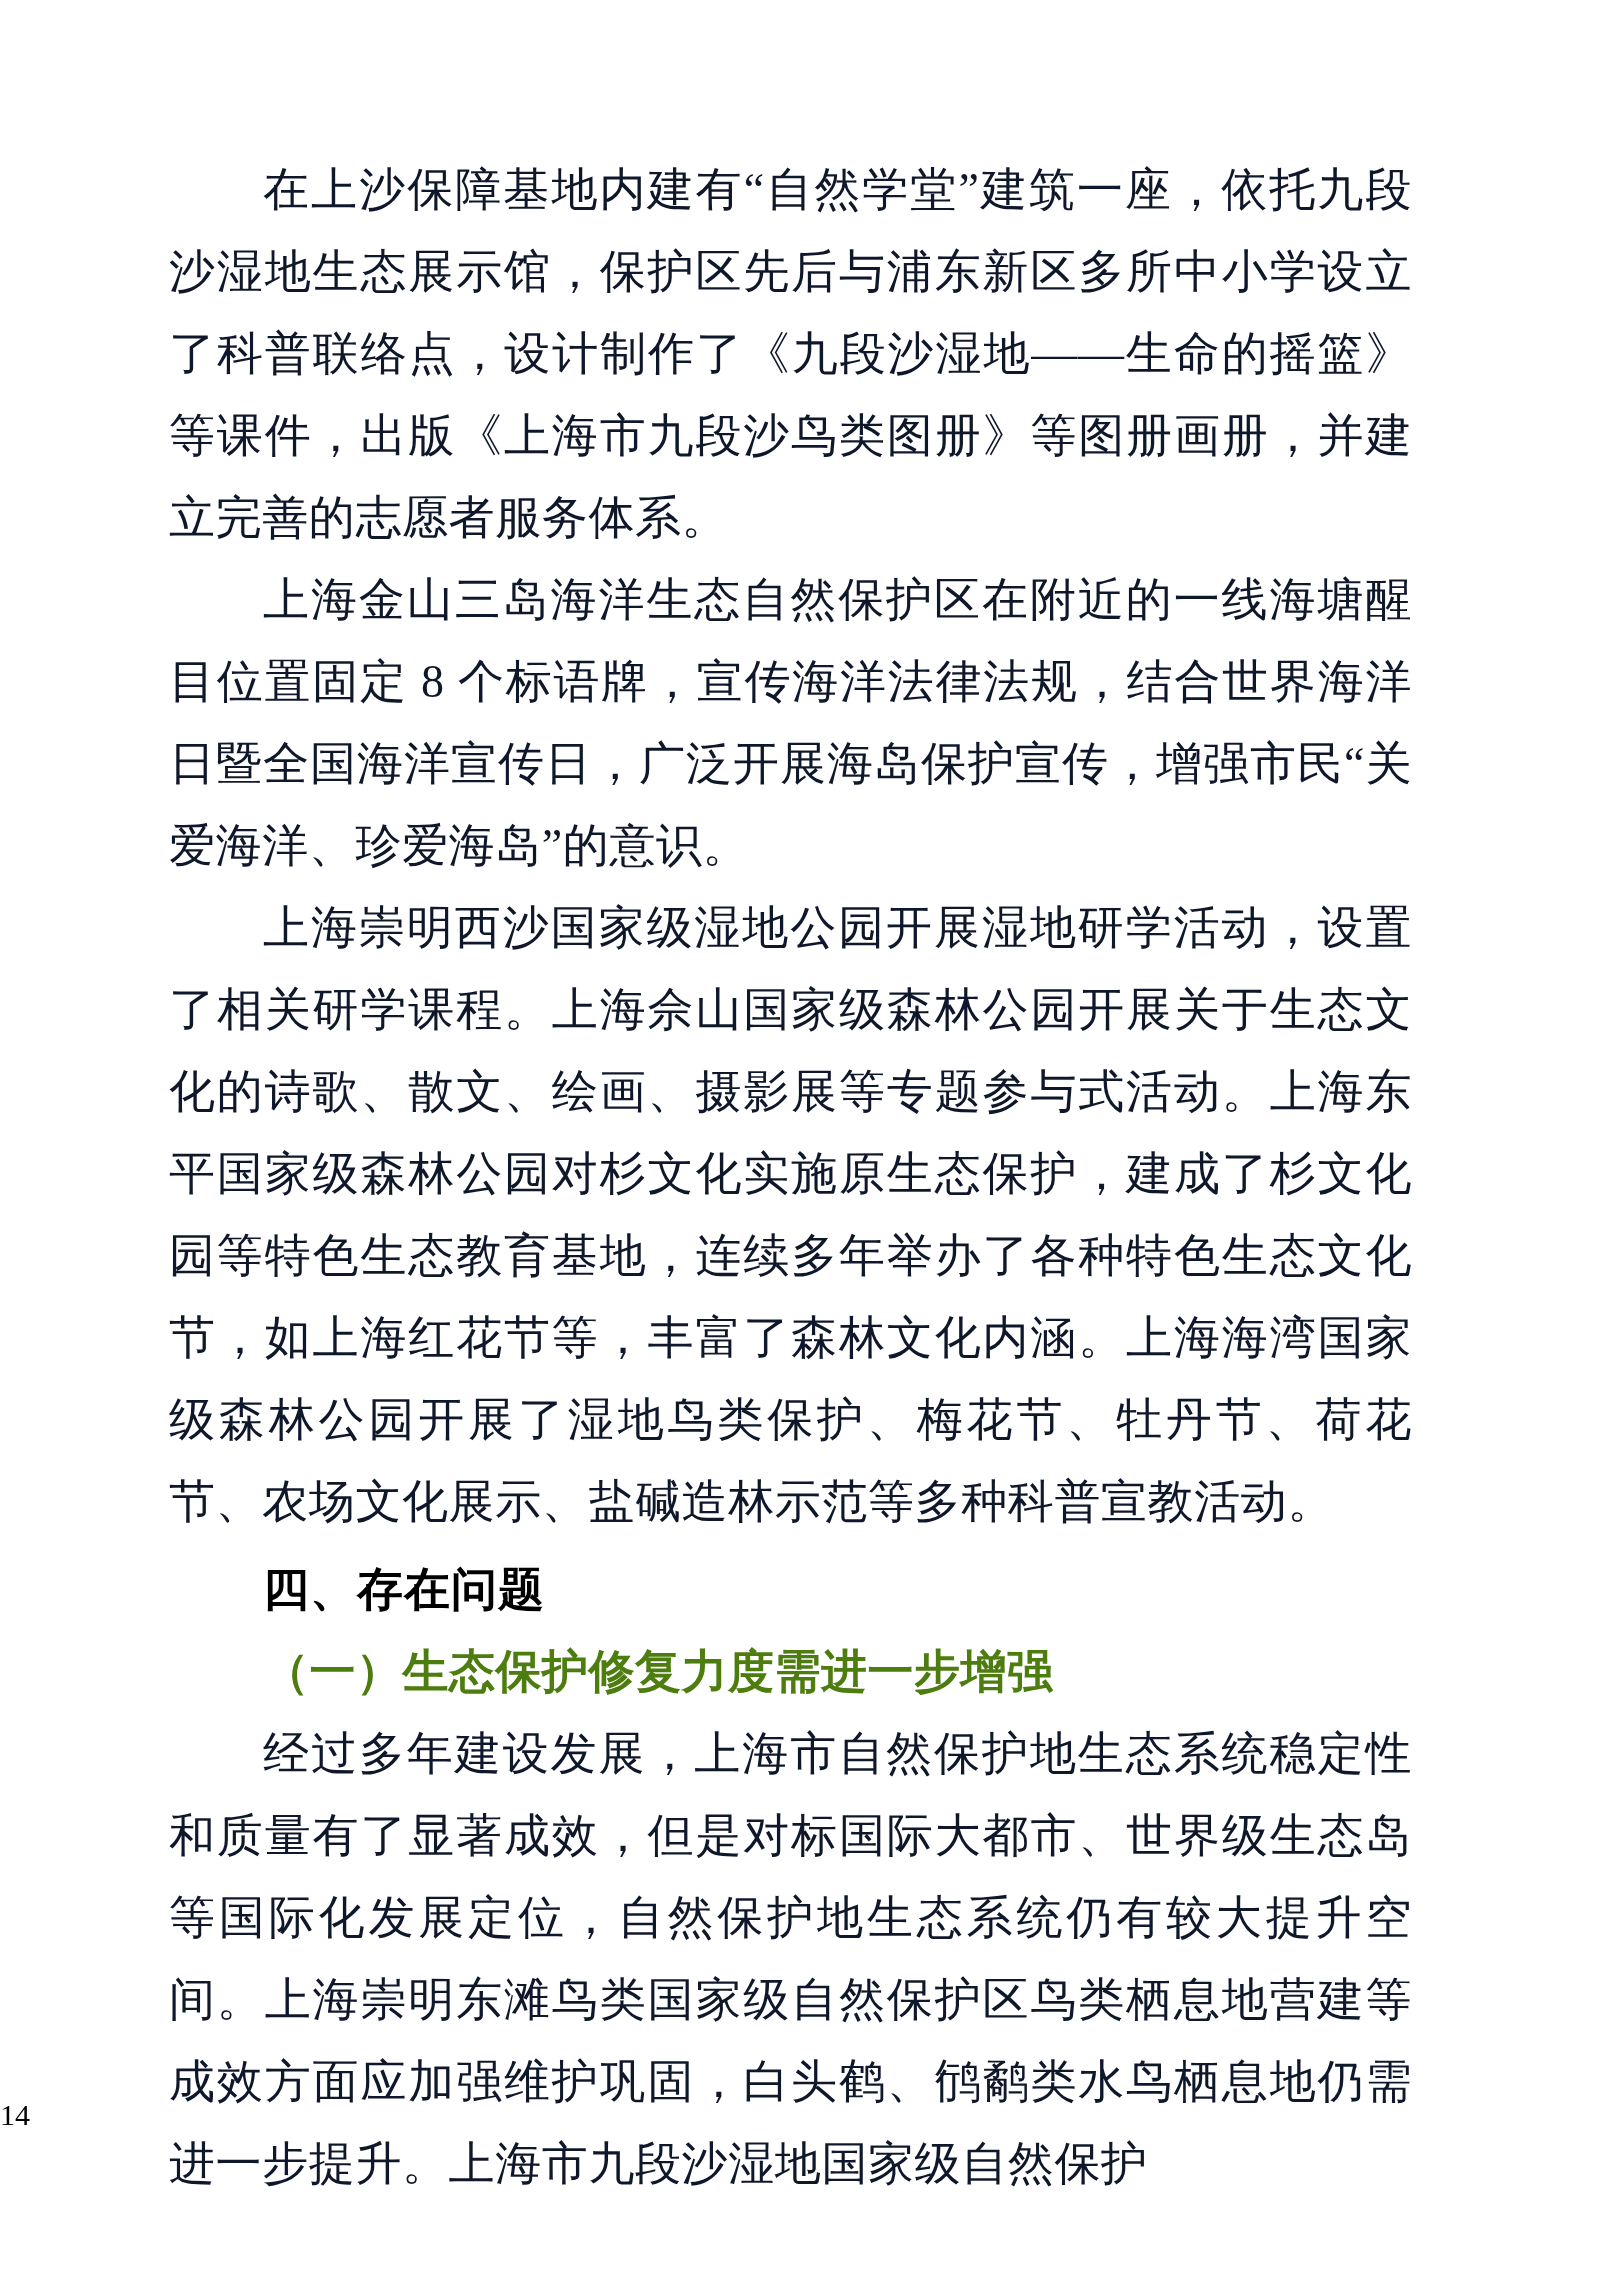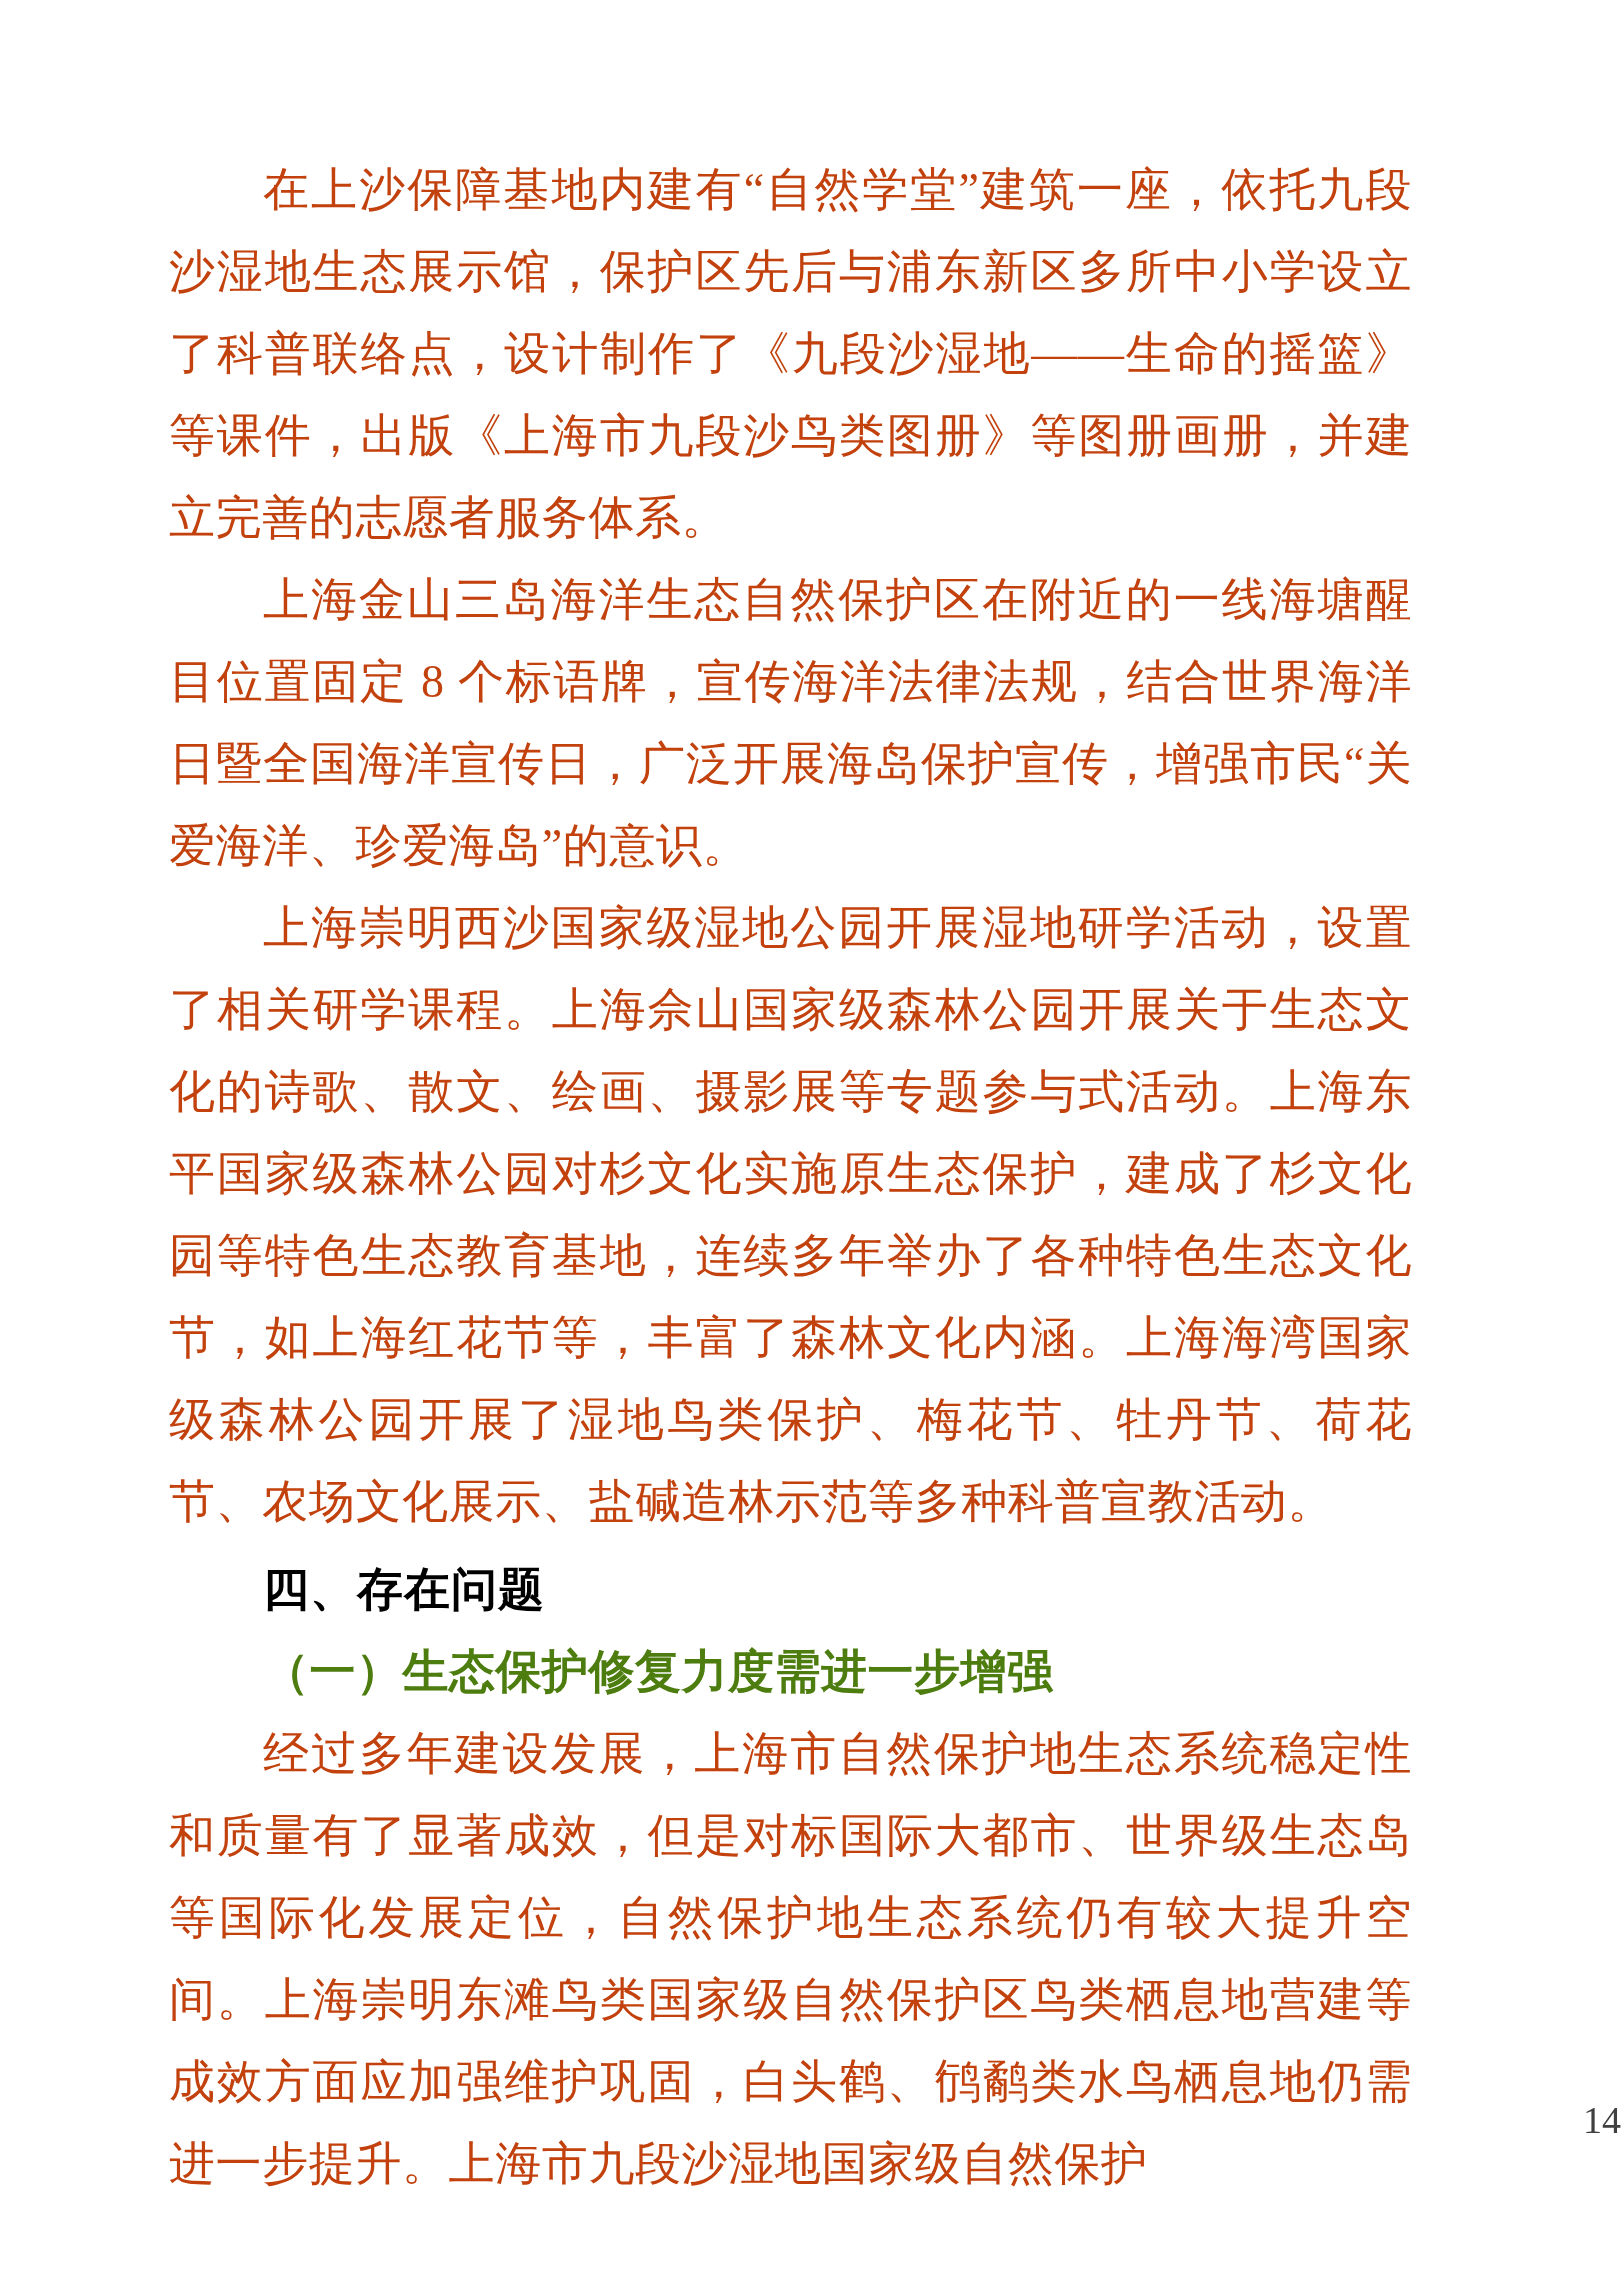--- a/index.html
+++ b/index.html
@@ -21,21 +21,21 @@
   
   #content {
     position: absolute;
     left: 169px;
     top: 149px;
     width: 1243px;
   }
   .para {
     font-size: 46px;
     line-height: 82px;
-    color: #c2410c;
+    color: #0f172a;
     text-align: justify;
     text-justify: inter-character;
     text-indent: 94px;
     margin: 0;
     letter-spacing: 0.6px;
     font-family: "Liberation Serif", "DejaVu Serif", serif;
     font-weight: 400;
   }
 
   .h1 {
@@ -58,23 +58,23 @@
     letter-spacing: 0.5px;
     font-family: "Liberation Serif", "DejaVu Serif", serif;
   }
   .spacer-sm { height: 5.9px; }
 
   #page-number {
     position: absolute;
     left: 0;
     right: 0;
     top: 2098px;
-    text-align: right;
-    font-size: 38px;
-    color: #404040;
+    text-align: left;
+    font-size: 30px;
+    color: #000000;
     font-family: "Liberation Serif", "DejaVu Serif", serif;
   }
 </style>
 </head>
 <body>
 
 <div id="page">
 
   <div id="content">
 

